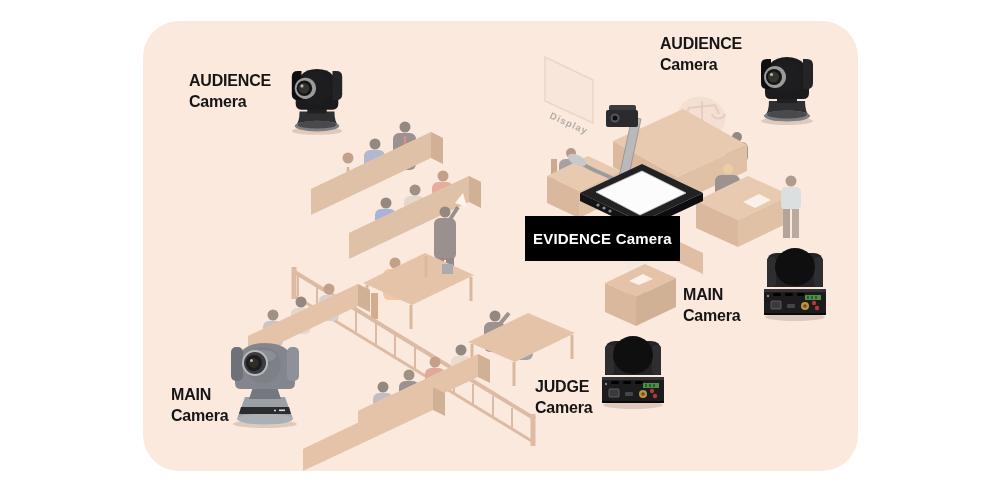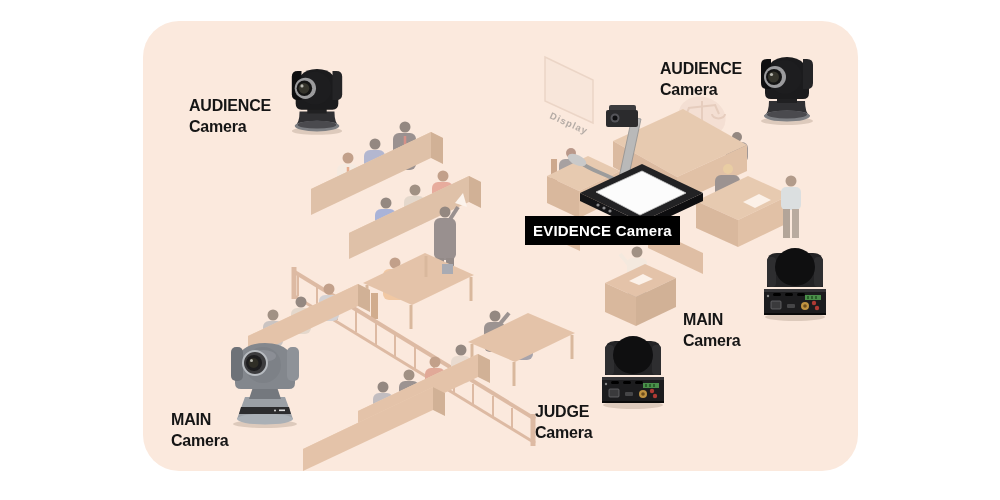--- a/index.html
+++ b/index.html
@@ -8,27 +8,27 @@
     background:#ffffff;
     font-family:"Liberation Sans", sans-serif;
   }
   .card{
     position:absolute;left:143px;top:21px;width:715px;height:450px;
     background:#fbe9dd;border-radius:36px;
   }
   .illus{position:absolute;left:0;top:0;}
   .cam-label{
     position:absolute;font-weight:bold;font-size:16px;line-height:21px;
-    color:#151515;letter-spacing:-0.2px;white-space:nowrap;margin-top:25px;
+    color:#151515;letter-spacing:-0.2px;white-space:nowrap;
   }
   .evidence-label{
     position:absolute;left:382px;top:195px;
     background:#000000;color:#ffffff;
     font-size:15px;font-weight:bold;line-height:21px;
-    padding:4px 8px;white-space:nowrap;letter-spacing:0.2px;
+    padding:12px 8px;white-space:nowrap;letter-spacing:0.2px;
   }
   .cam{position:absolute;}
 </style>
 </head>
 <body>
 
 <div class="card">
 
   <svg class="illus" width="715" height="450" viewBox="0 0 715 450">
 

